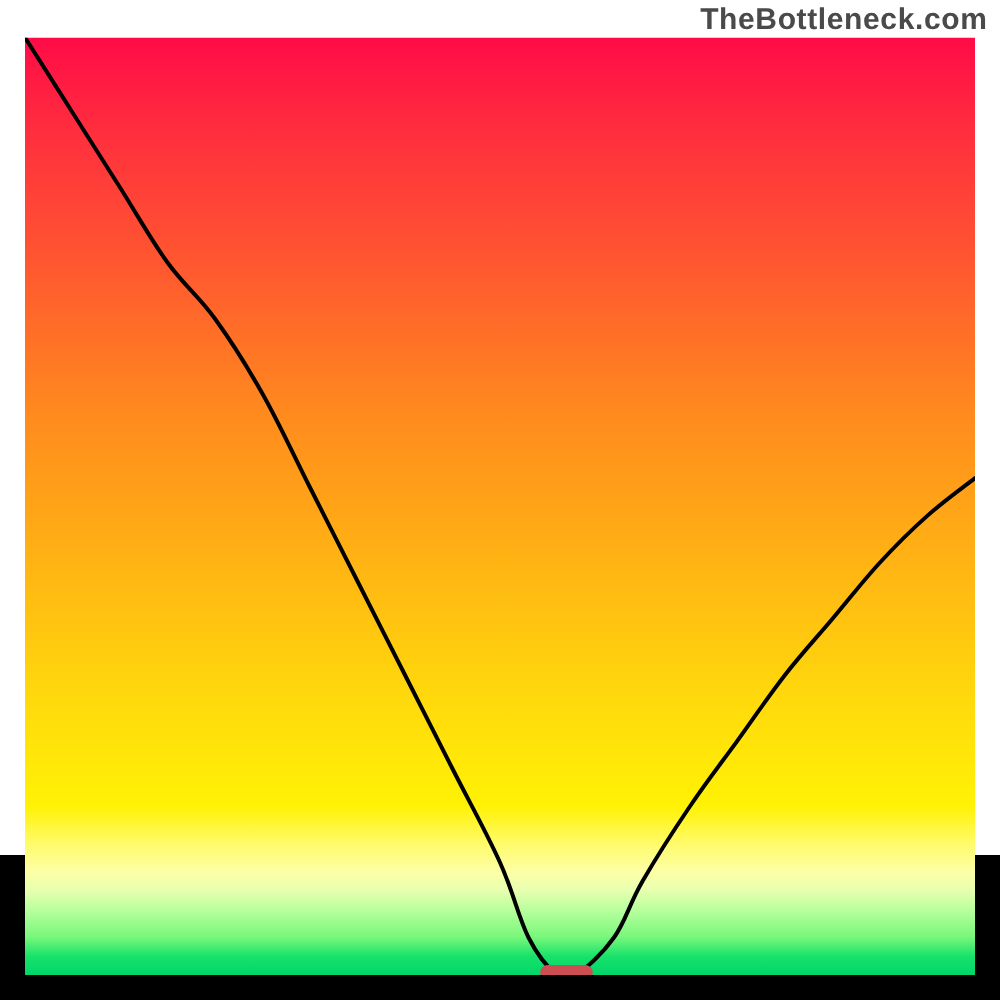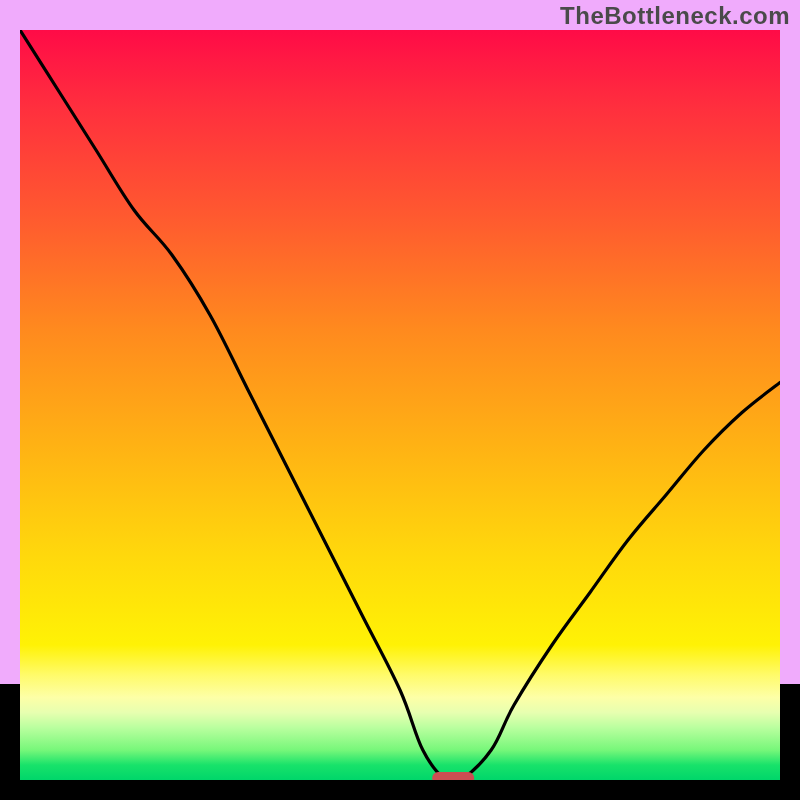--- a/index.html
+++ b/index.html
@@ -8,21 +8,21 @@
     width: 800px;
     height: 800px;
     overflow: hidden;
     background: #000;
     font-family: Arial, Helvetica, sans-serif;
   }
   .frame {
     position: relative;
     width: 800px;
     height: 684px;
-    background: #f0abfc;
+    background: #ffffff;
     text-align: right;
   }
   .watermark {
     position: absolute;
     top: 2px;
     right: 10px;
     color: #4a4a4a;
     font-size: 24px;
     font-weight: 600;
     letter-spacing: 0.5px;

